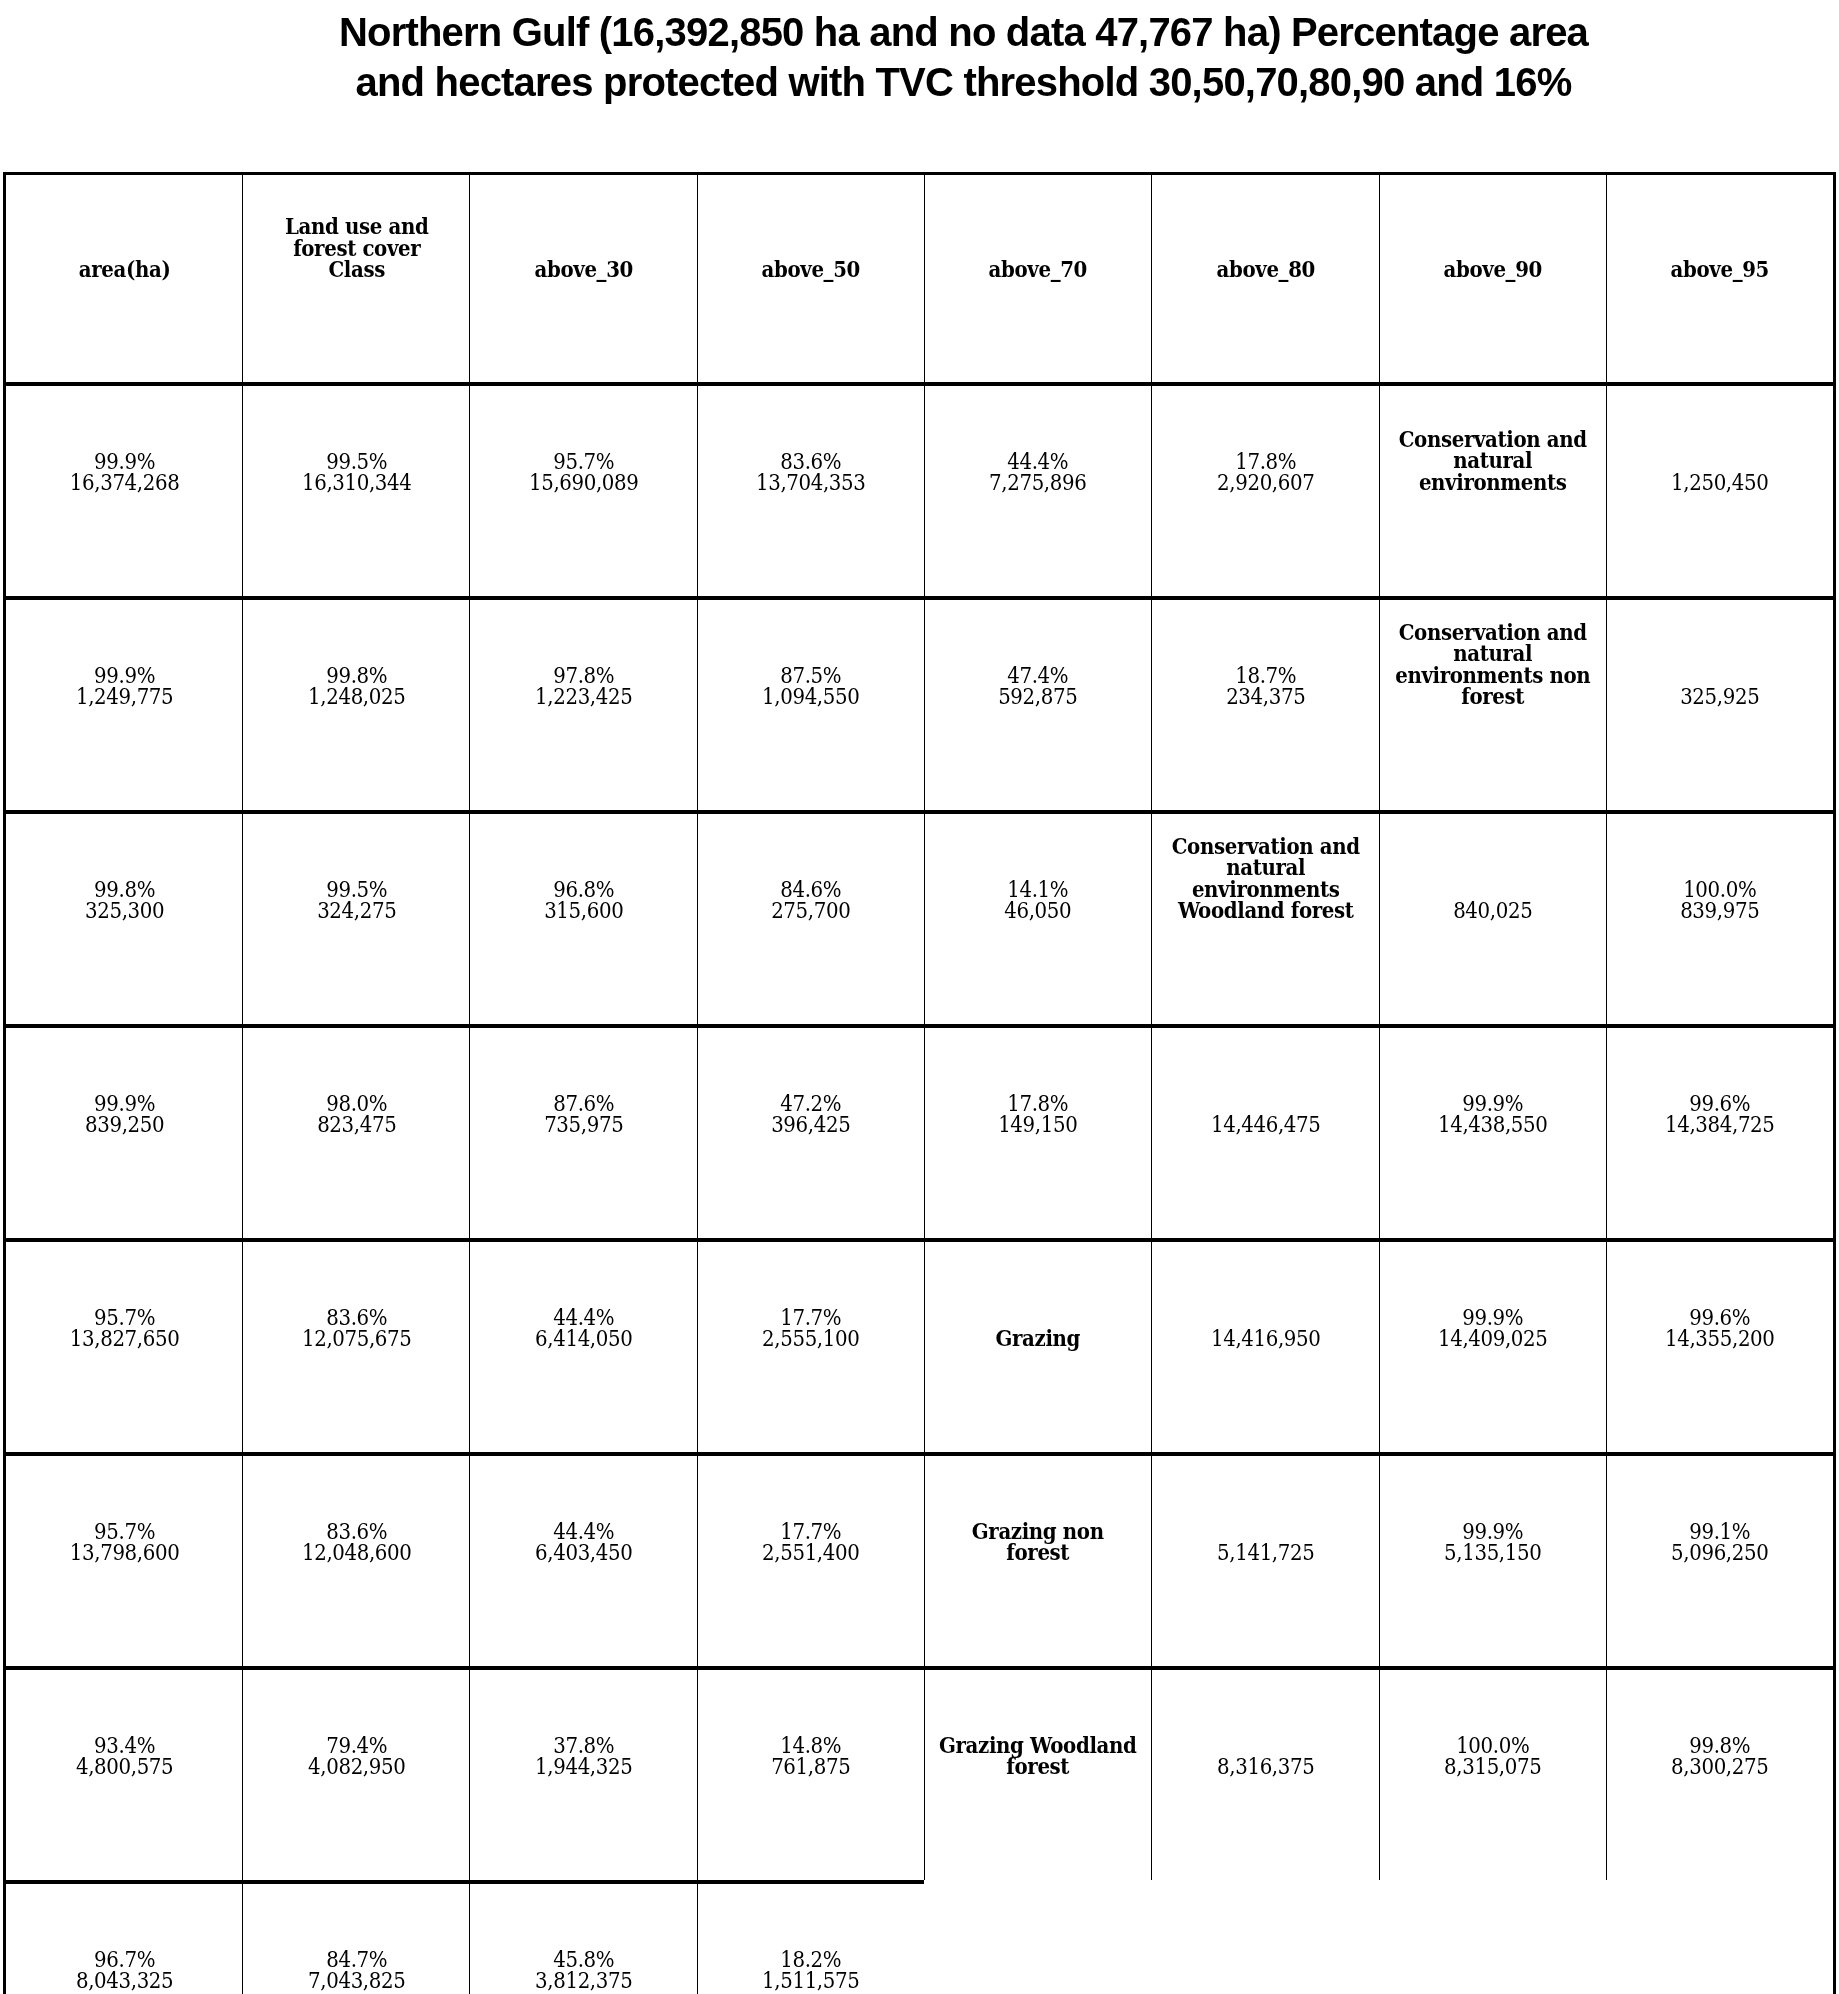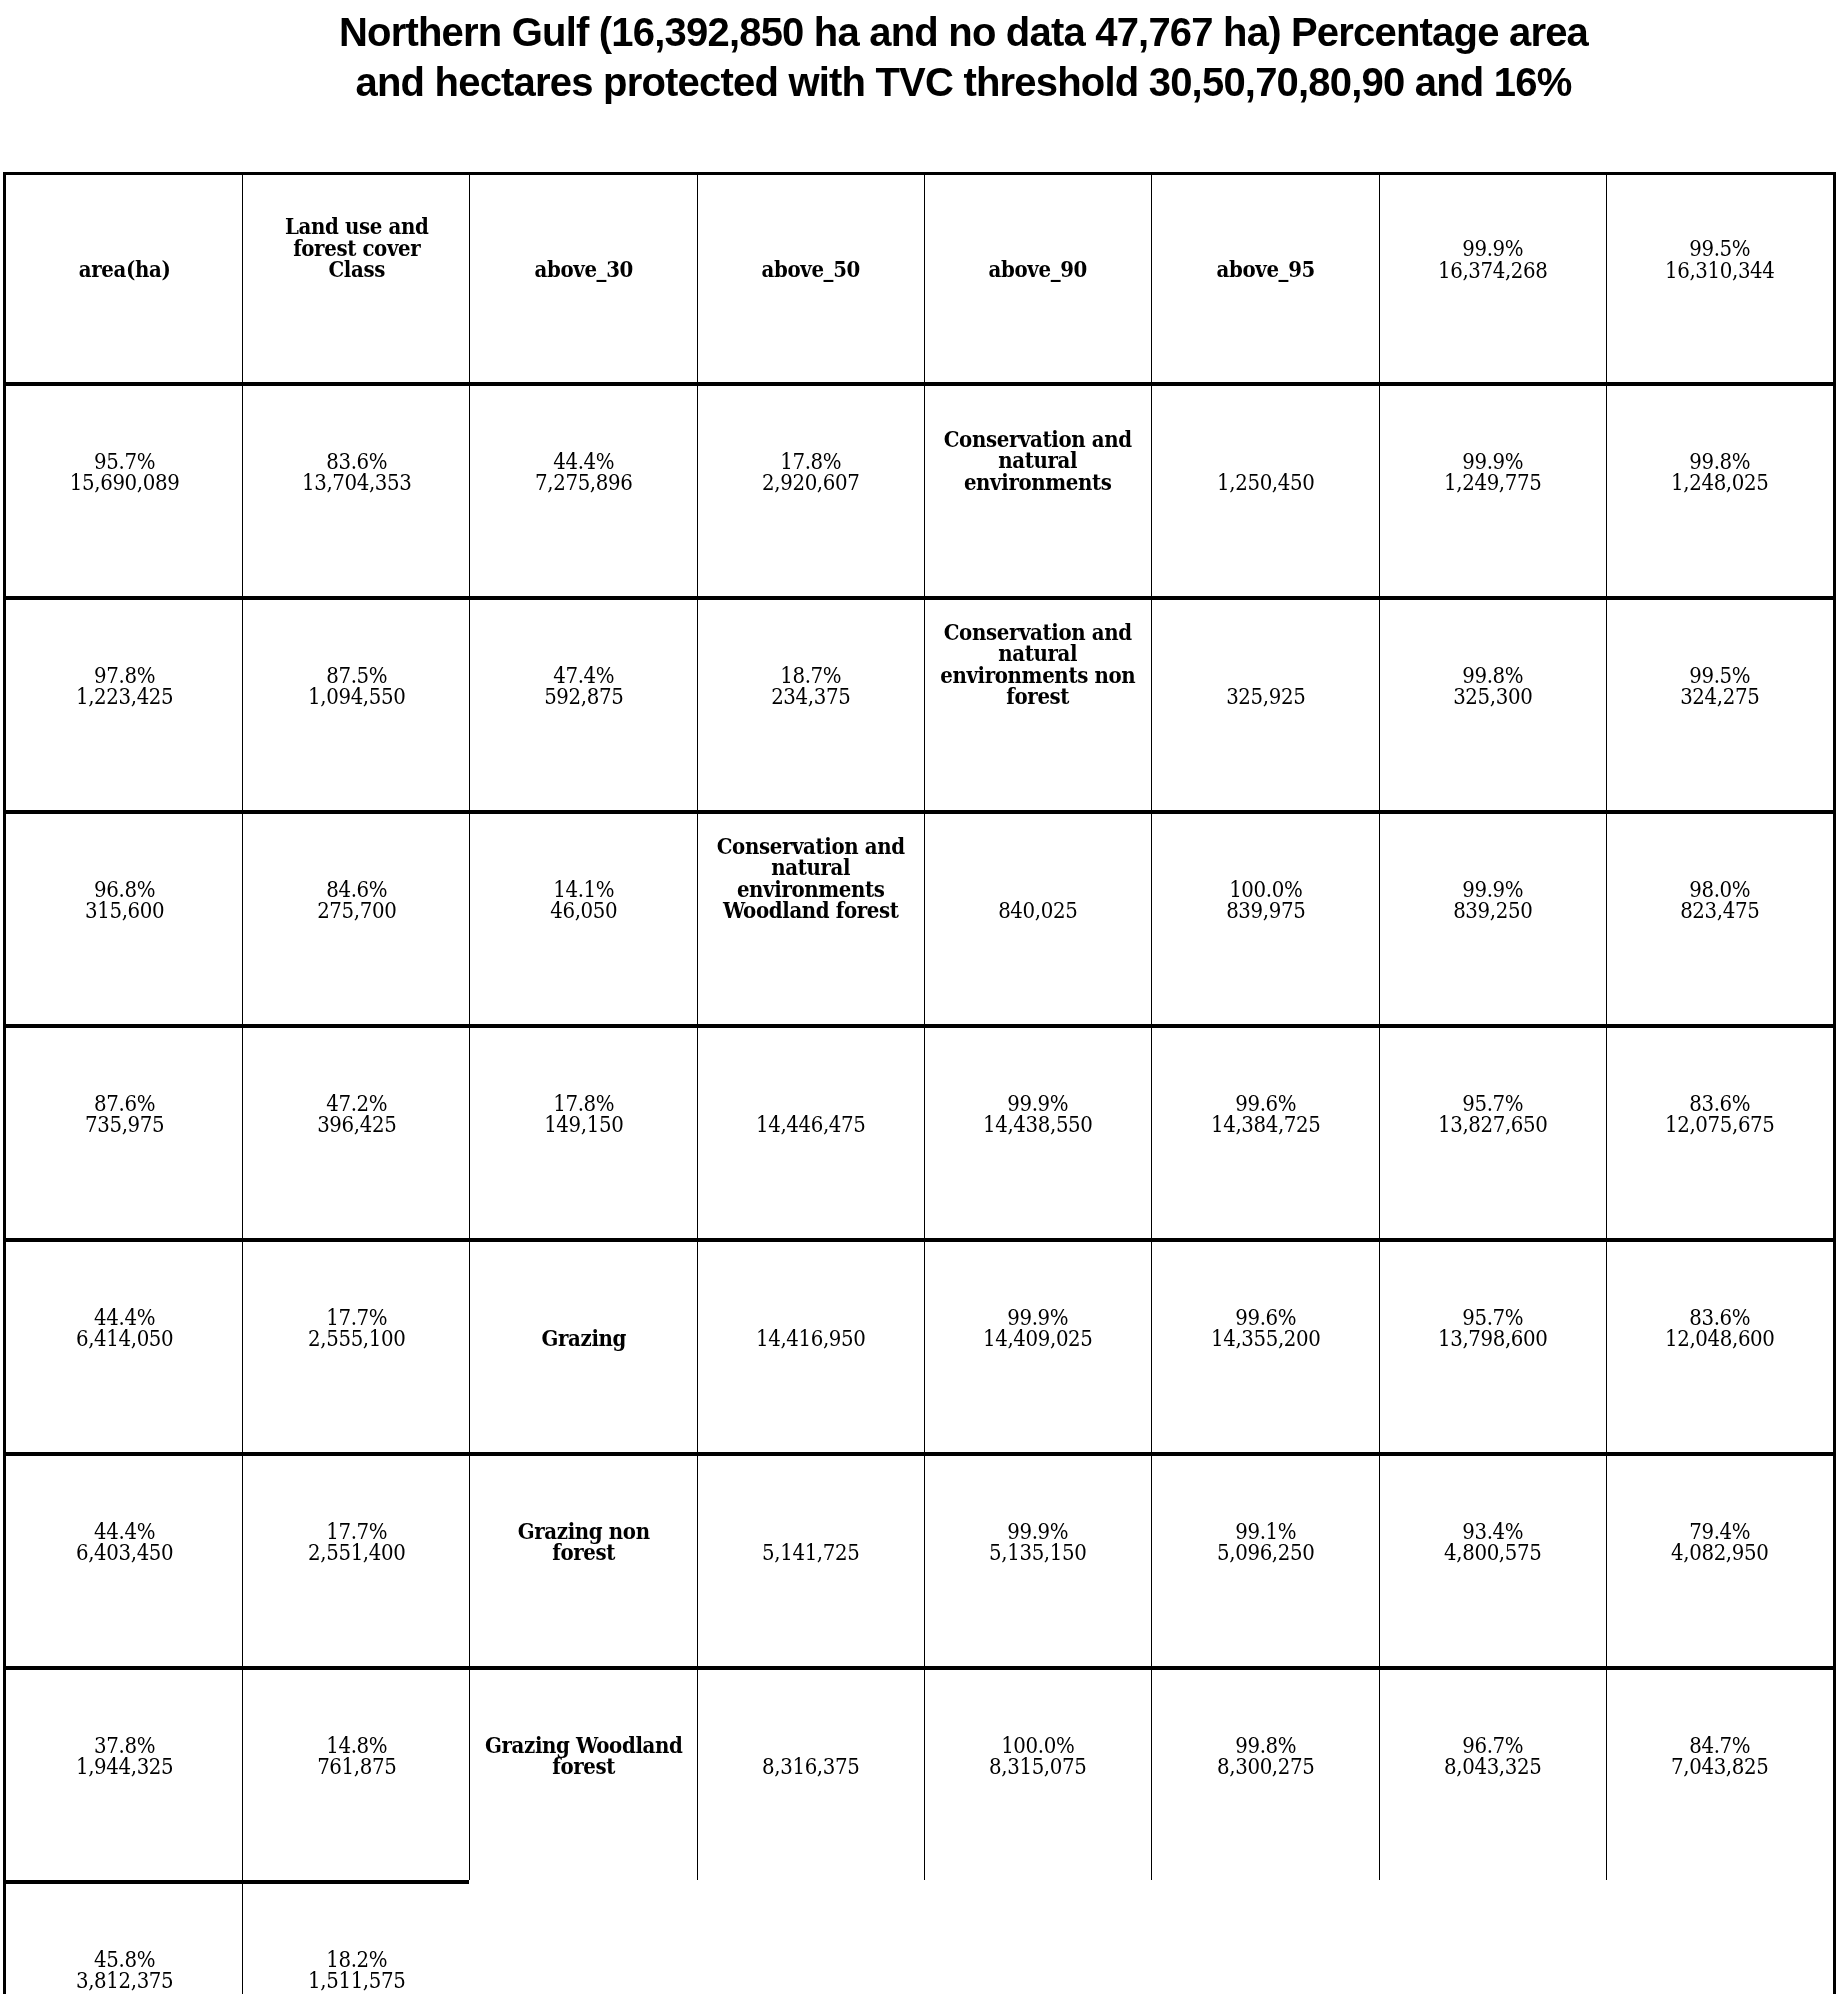--- a/index.html
+++ b/index.html
@@ -52,20 +52,30 @@
         <div>above_30</div>
       </div>
     </div>
     <div class="cell">
       <div class="tblock b">
         <div>above_50</div>
       </div>
     </div>
     <div class="cell">
       <div class="tblock b">
+        <div>above_70</div>
+      </div>
+    </div>
+    <div class="cell">
+      <div class="tblock b">
+        <div>above_80</div>
+      </div>
+    </div>
+    <div class="cell">
+      <div class="tblock b">
         <div>above_90</div>
       </div>
     </div>
     <div class="cell">
       <div class="tblock b">
         <div>above_95</div>
       </div>
     </div>
     <div class="cell">
       <div class="tblock">

